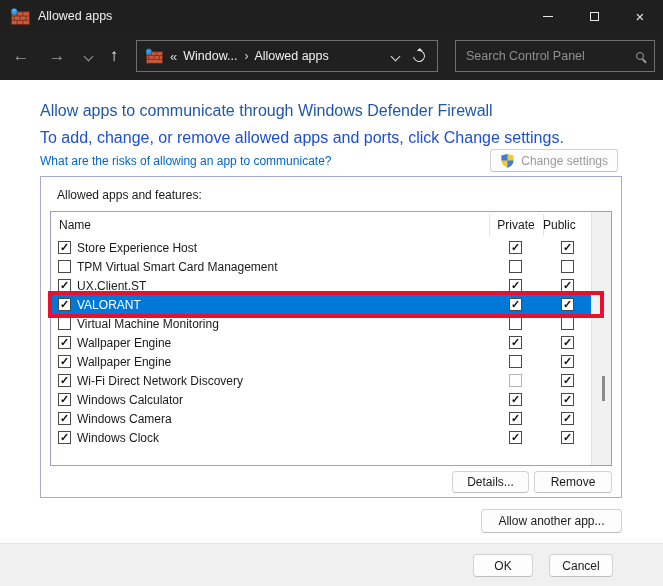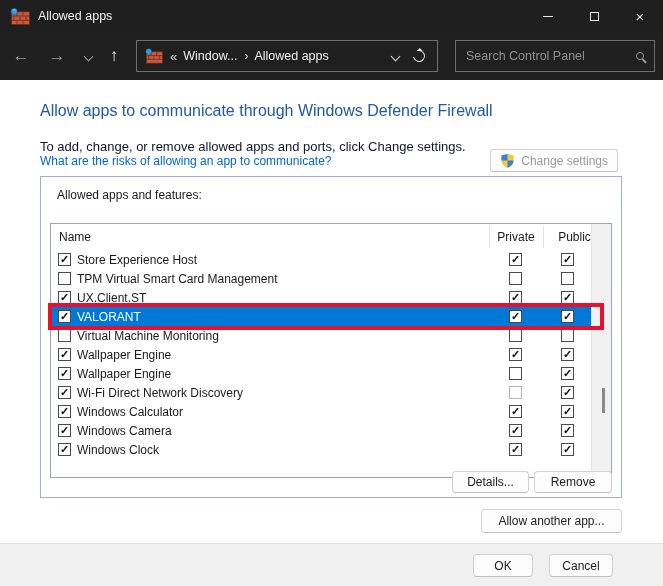--- a/index.html
+++ b/index.html
@@ -51,38 +51,38 @@
     flex:1; background:transparent; border:none; outline:none; color:#e8e8e8;
     font-family:"Liberation Sans", sans-serif; font-size:12.5px;
   }
   .searchbox input::placeholder { color:#8f8f8f; }
   .search-icon { width:8px; height:8px; border:1.5px solid #9a9a9a; border-radius:50%; position:relative; margin-left:6px; }
   .search-icon::after { content:''; position:absolute; width:5px; height:1.5px; background:#9a9a9a; transform:rotate(45deg); right:-4px; bottom:-2px; }
 
   
   .content { position:absolute; top:80px; left:0; width:663px; height:506px; background:#fff; }
   .page-heading { position:absolute; left:40px; top:22px; font-size:16px; color:var(--heading_blue,#2057a7); }
-  .page-desc { position:absolute; left:40px; top:49px; font-size:13px; color:#0f172a;margin-top:10px; }
+  .page-desc { position:absolute; left:40px; top:49px; font-size:16px; color:#1d4ed8; }
   .risks-link { position:absolute; left:40px; top:74px; font-size:12px; color:var(--link_blue,#0066cc); text-decoration:none; cursor:pointer; }
 
   .btn {
     background:#fdfdfd; border:1px solid #d2d2d2; border-bottom-color:#bfbfbf; border-radius:4px;
     font-family:"Liberation Sans", sans-serif; font-size:12px; color:#1b1b1b;
     display:flex; align-items:center; justify-content:center; cursor:default;
   }
   .btn-change { position:absolute; right:45px; top:69px; height:23px; padding:0 9px; color:#9b9b9b; gap:6px; border-radius:3px; }
 
   .groupbox { position:absolute; left:40px; top:96px; width:582px; height:322px; border:1px solid var(--groupbox_border,#a6abd2); }
   .group-label { position:absolute; left:16px; top:11px; font-size:12px; }
 
-  .listbox { position:absolute; left:9px; top:34px; width:562px; height:255px; border:1px solid #9aa0c8; background:#fff;margin-top:12px; }
+  .listbox { position:absolute; left:9px; top:34px; width:562px; height:255px; border:1px solid #9aa0c8; background:#fff; }
   .list-header { position:absolute; left:0; top:0; width:540px; height:26px; background:#fff; }
   .hdr-name { position:absolute; left:8px; top:6px; }
   .hdr-private { position:absolute; left:438px; top:6px; width:54px; text-align:center; }
-  .hdr-public { position:absolute; left:492px; top:6px; width:63px; text-align:center; }
+  .hdr-public { position:absolute; left:492px; top:6px; width:63px; }
   .hdr-sep { position:absolute; top:2px; width:1px; height:22px; background:#e3e3e3; }
   .sep1 { left:438px; } .sep2 { left:492px; }
 
   .rows { position:absolute; left:0; top:26px; width:540px; }
   .row { position:relative; height:19px; width:540px; }
   .row-label { position:absolute; left:26px; top:3px; white-space:nowrap; }
   .row.selected { background:var(--selection_blue,#0078d7); }
   .row.selected .row-label { color:#fff; }
   .cb {
     position:absolute; top:3px; width:13px; height:13px; background:#fff;

